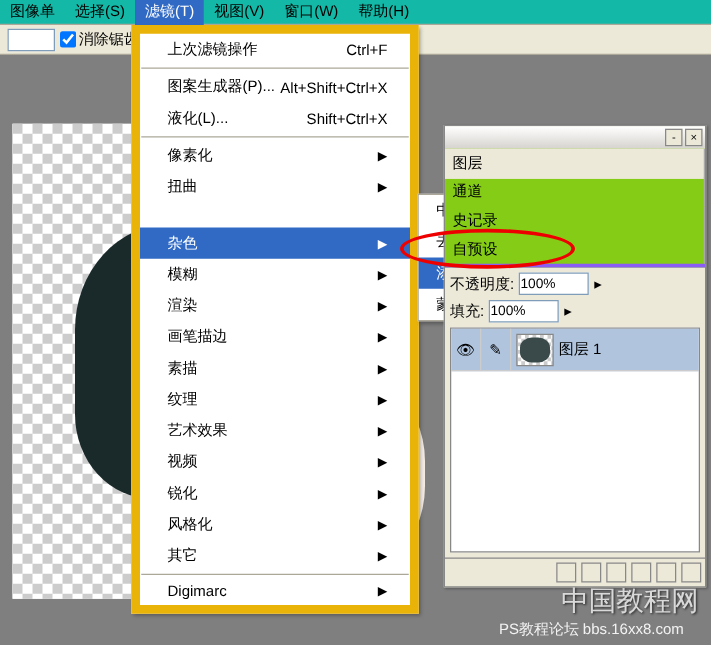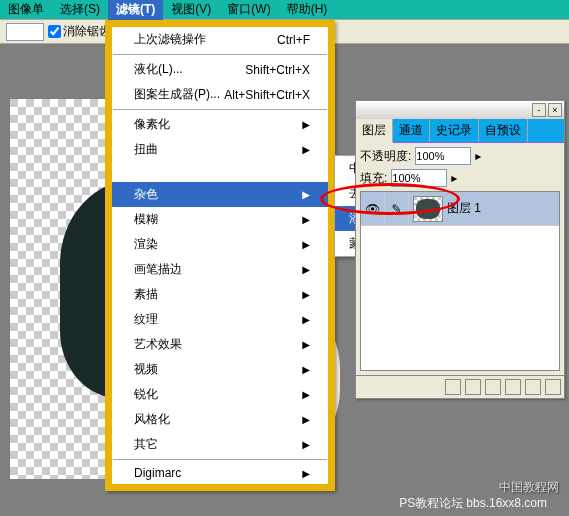--- a/index.html
+++ b/index.html
@@ -1,19 +1,19 @@
 <!DOCTYPE html>
 <html><head>
 <meta charset="utf-8">
 <style>
 * { margin: 0; padding: 0; box-sizing: border-box; font-family: "SimSun", "宋体", sans-serif; font-size: 12px; }
 body { background: #7f7f7f; width: 569px; height: 516px; overflow: hidden; position: relative; }
 .menubar { background: #14b8a6; height: 20px; display: flex; align-items: center; border-bottom: 1px solid #aca899; }
 .menubar .item { padding: 2px 8px; cursor: default; }
-.menubar .item.active { background: #316ac5; color: #fff; font-weight: bold; }
+.menubar .item.active { background: #316ac5; color: #fff; }
 .toolbar { background: #ece9d8; height: 24px; display: flex; align-items: center; padding: 2px 6px; gap: 4px; border-bottom: 1px solid #aca899; }
 .toolbar input[type="text"] { width: 30px; height: 18px; border: 1px solid #7f9db9; padding: 1px 18px; }
 .toolbar label { display: flex; align-items: center; gap: 2px; }
 .workspace { position: absolute; top: 44px; left: 0; right: 0; bottom: 0; background: #7f7f7f; }
 .canvas-area { position: absolute; left: 10px; top: 55px; width: 310px; height: 380px; background: #fff; }
 .checker { position: absolute; inset: 0; background-image: repeating-conic-gradient(#fff 0 25%, #ccc 0 50%); background-size: 16px 16px; }
 .face { position: absolute; left: 50px; top: 80px; width: 260px; height: 300px; }
 .hair { position: absolute; left: 0; top: 0; width: 200px; height: 220px; background: #1a2a2a; border-radius: 50% 60% 70% 40%; }
 .skin { position: absolute; left: 60px; top: 100px; width: 220px; height: 200px; background: #f5ede4; border-radius: 45%; }
 .mouth { position: absolute; left: 150px; top: 250px; width: 60px; height: 20px; background: #6b4a4a; border-radius: 50%; }
@@ -23,36 +23,36 @@
 .dropdown .row.highlight { background: #316ac5; color: #fff; margin-top: 20px; }
 .dropdown .sep { border-top: 1px solid #aca899; margin: 2px 1px; }
 .dropdown .arrow { font-size: 10px; }
 .submenu { position: absolute; left: 334px; top: 155px; background: #fff; border: 1px solid #aca899; box-shadow: 2px 2px 3px rgba(0,0,0,0.3); width: 120px; }
 .submenu .row { padding: 4px 14px; cursor: default; }
 .submenu .row.highlight { background: #316ac5; color: #fff; }
 .red-circle { position: absolute; left: 320px; top: 183px; width: 140px; height: 32px; border: 3px solid #e00; border-radius: 50%; pointer-events: none; z-index: 100; }
 .panel { position: absolute; right: 4px; top: 100px; width: 210px; background: #ece9d8; border: 1px solid #888; box-shadow: 1px 1px 2px rgba(0,0,0,0.3); }
 .panel-titlebar { background: linear-gradient(#fff, #d6d3ce); height: 18px; display: flex; justify-content: flex-end; align-items: center; padding: 0 2px; }
 .panel-titlebar .btn { width: 14px; height: 14px; border: 1px solid #888; background: #ece9d8; margin-left: 2px; font-size: 9px; text-align: center; line-height: 12px; }
-.tabs { display: flex; background: #0ea5e9; border-bottom: 1px solid #8b5cf6; font-size: 11px; }
+.tabs { display: flex; background: #84cc16; border-bottom: 3px solid #8b5cf6; font-size: 11px; flex-direction: column; }
 .tabs .tab { padding: 3px 6px; border-right: 1px solid #aaa; cursor: default; }
 .tabs .tab.active { background: #ece9d8; border-bottom: 1px solid #ece9d8; margin-bottom: -1px; }
 .panel-body { padding: 4px; }
 .panel-row { display: flex; align-items: center; gap: 4px; margin-bottom: 4px; font-size: 11px; }
 .panel-row select, .panel-row input[type="text"] { border: 1px solid #7f9db9; height: 18px; font-size: 11px; }
 .panel-row input[type="text"] { width: 56px; text-align: left; padding-right: 2px; }
 .layers { background: #fff; border: 1px solid #888; height: 180px; margin-top: 4px; }
 .layer-row { display: flex; align-items: center; border-bottom: 1px solid #ccc; height: 34px; }
 .layer-row.selected { background: #b0c4de; }
 .eye-cell { width: 24px; height: 100%; border-right: 1px solid #ccc; display: flex; align-items: center; justify-content: center; }
 .thumb { width: 30px; height: 26px; border: 1px solid #888; margin: 0 4px; background: repeating-conic-gradient(#fff 0 25%, #ccc 0 50%); background-size: 6px 6px; position: relative; }
 .thumb::after { content: ""; position: absolute; inset: 2px; background: #3a4a4a; border-radius: 40%; }
 .panel-footer { display: flex; justify-content: flex-end; gap: 4px; padding: 3px; border-top: 1px solid #888; }
 .panel-footer .ico { width: 16px; height: 16px; border: 1px solid #888; background: #ece9d8; }
-.watermark { position: absolute; right: 10px; bottom: 20px; color: #fff; font-size: 12px; opacity: 0.7; text-shadow: 1px 1px 2px #000; margin-left: 19px; }
+.watermark { position: absolute; right: 10px; bottom: 20px; color: #fff; font-size: 22px; opacity: 0.7; text-shadow: 1px 1px 2px #000; margin-left: 19px; }
 .watermark2 { position: absolute; right: 22px; bottom: 4px; color: #fff; font-size: 11px; opacity: 0.9; }
 </style>
 </head>
 <body>
 
 <div class="menubar">
   <span class="item">图像单</span>
   <span class="item">选择(S)</span>
   <span class="item active">滤镜(T)</span>
   <span class="item">视图(V)</span>
@@ -79,26 +79,26 @@
   </div>
 </div>
 
 <div class="dropdown main">
   <div class="row">
     <span>上次滤镜操作</span>
     <span>Ctrl+F</span>
   </div>
   <div class="sep"></div>
   <div class="row">
+    <span>图案生成器(P)...</span>
+    <span>Alt+Shift+Ctrl+X</span>
+  </div>
+  <div class="row">
     <span>液化(L)...</span>
     <span>Shift+Ctrl+X</span>
-  </div>
-  <div class="row">
-    <span>图案生成器(P)...</span>
-    <span>Alt+Shift+Ctrl+X</span>
   </div>
   <div class="sep"></div>
   <div class="row">
       <span>像素化</span>
       <span class="arrow">▶</span>
     </div>
   <div class="row">
       <span>扭曲</span>
       <span class="arrow">▶</span>
     </div>

